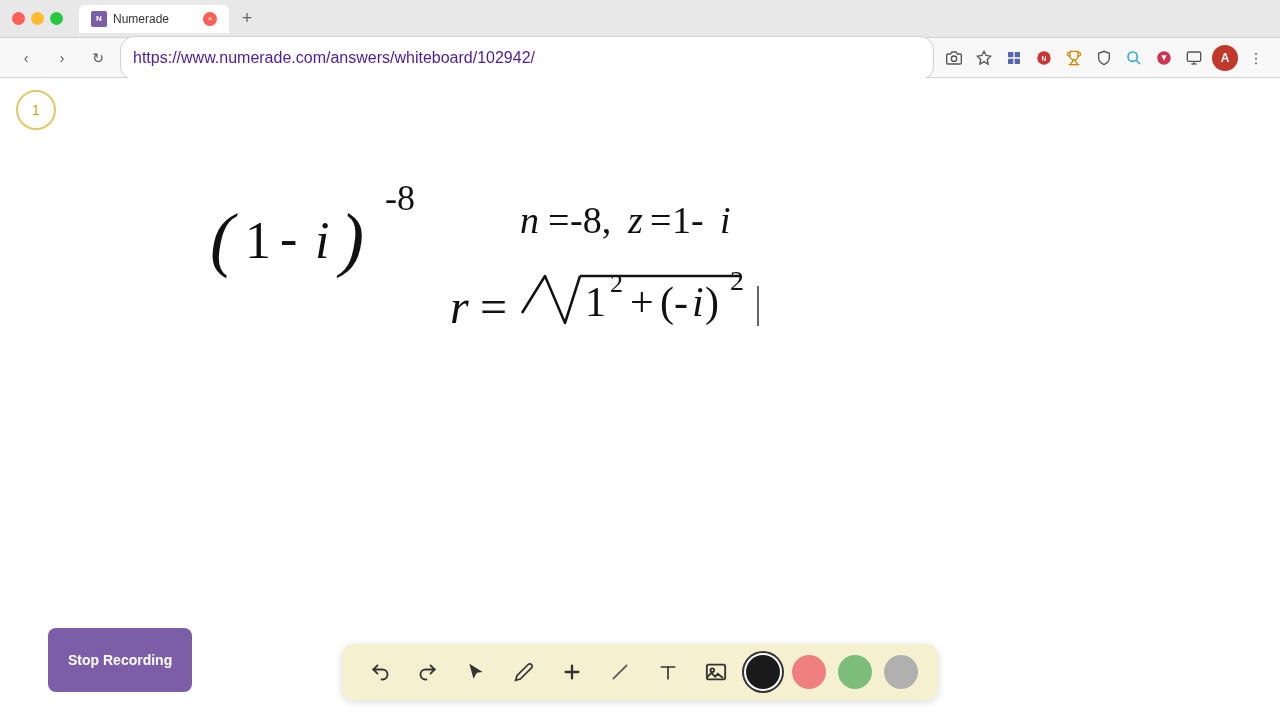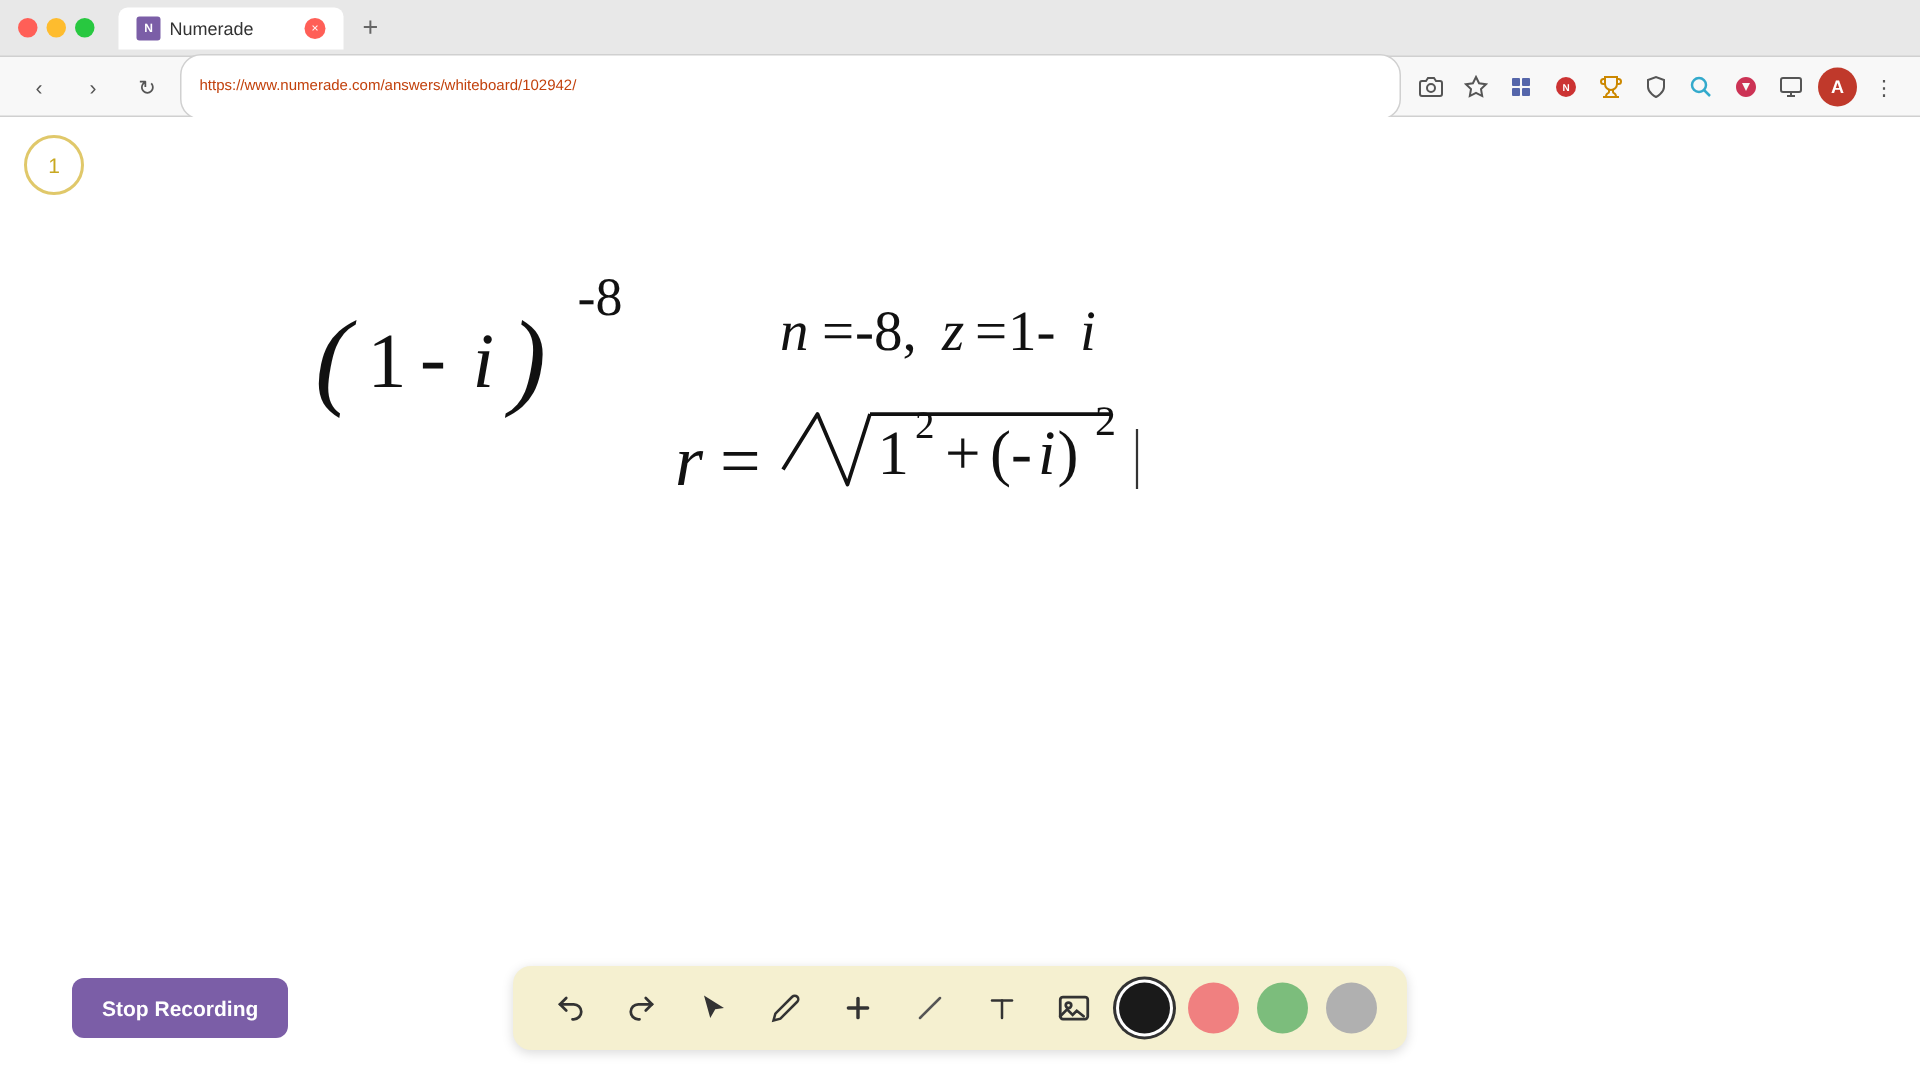--- a/index.html
+++ b/index.html
@@ -133,22 +133,22 @@
 
     .url-bar {
       flex: 1;
       height: 44px;
       background: white;
       border: 1px solid #d0d0d0;
       border-radius: 14px;
       display: flex;
       align-items: center;
       padding: 0 12px;
-      font-size: 10px;
-      color: #c2410c;
+      font-size: 16px;
+      color: #4c1d95;
     }
 
     .toolbar-icons {
       display: flex;
       gap: 6px;
       align-items: center;
     }
 
     .toolbar-icon {
       width: 24px;
@@ -255,21 +255,21 @@
 
     
     .stop-recording-btn {
       position: absolute;
       bottom: 28px;
       left: 48px;
       background: #7b5ea7;
       color: white;
       border: none;
       border-radius: 8px;
-      padding: 12px 20px;
+      padding: 24px 20px;
       font-size: 14px;
       font-weight: 600;
       cursor: pointer;
       display: flex;
       align-items: center;
       gap: 6px;
     }
   </style>
 </head>
 <body>

